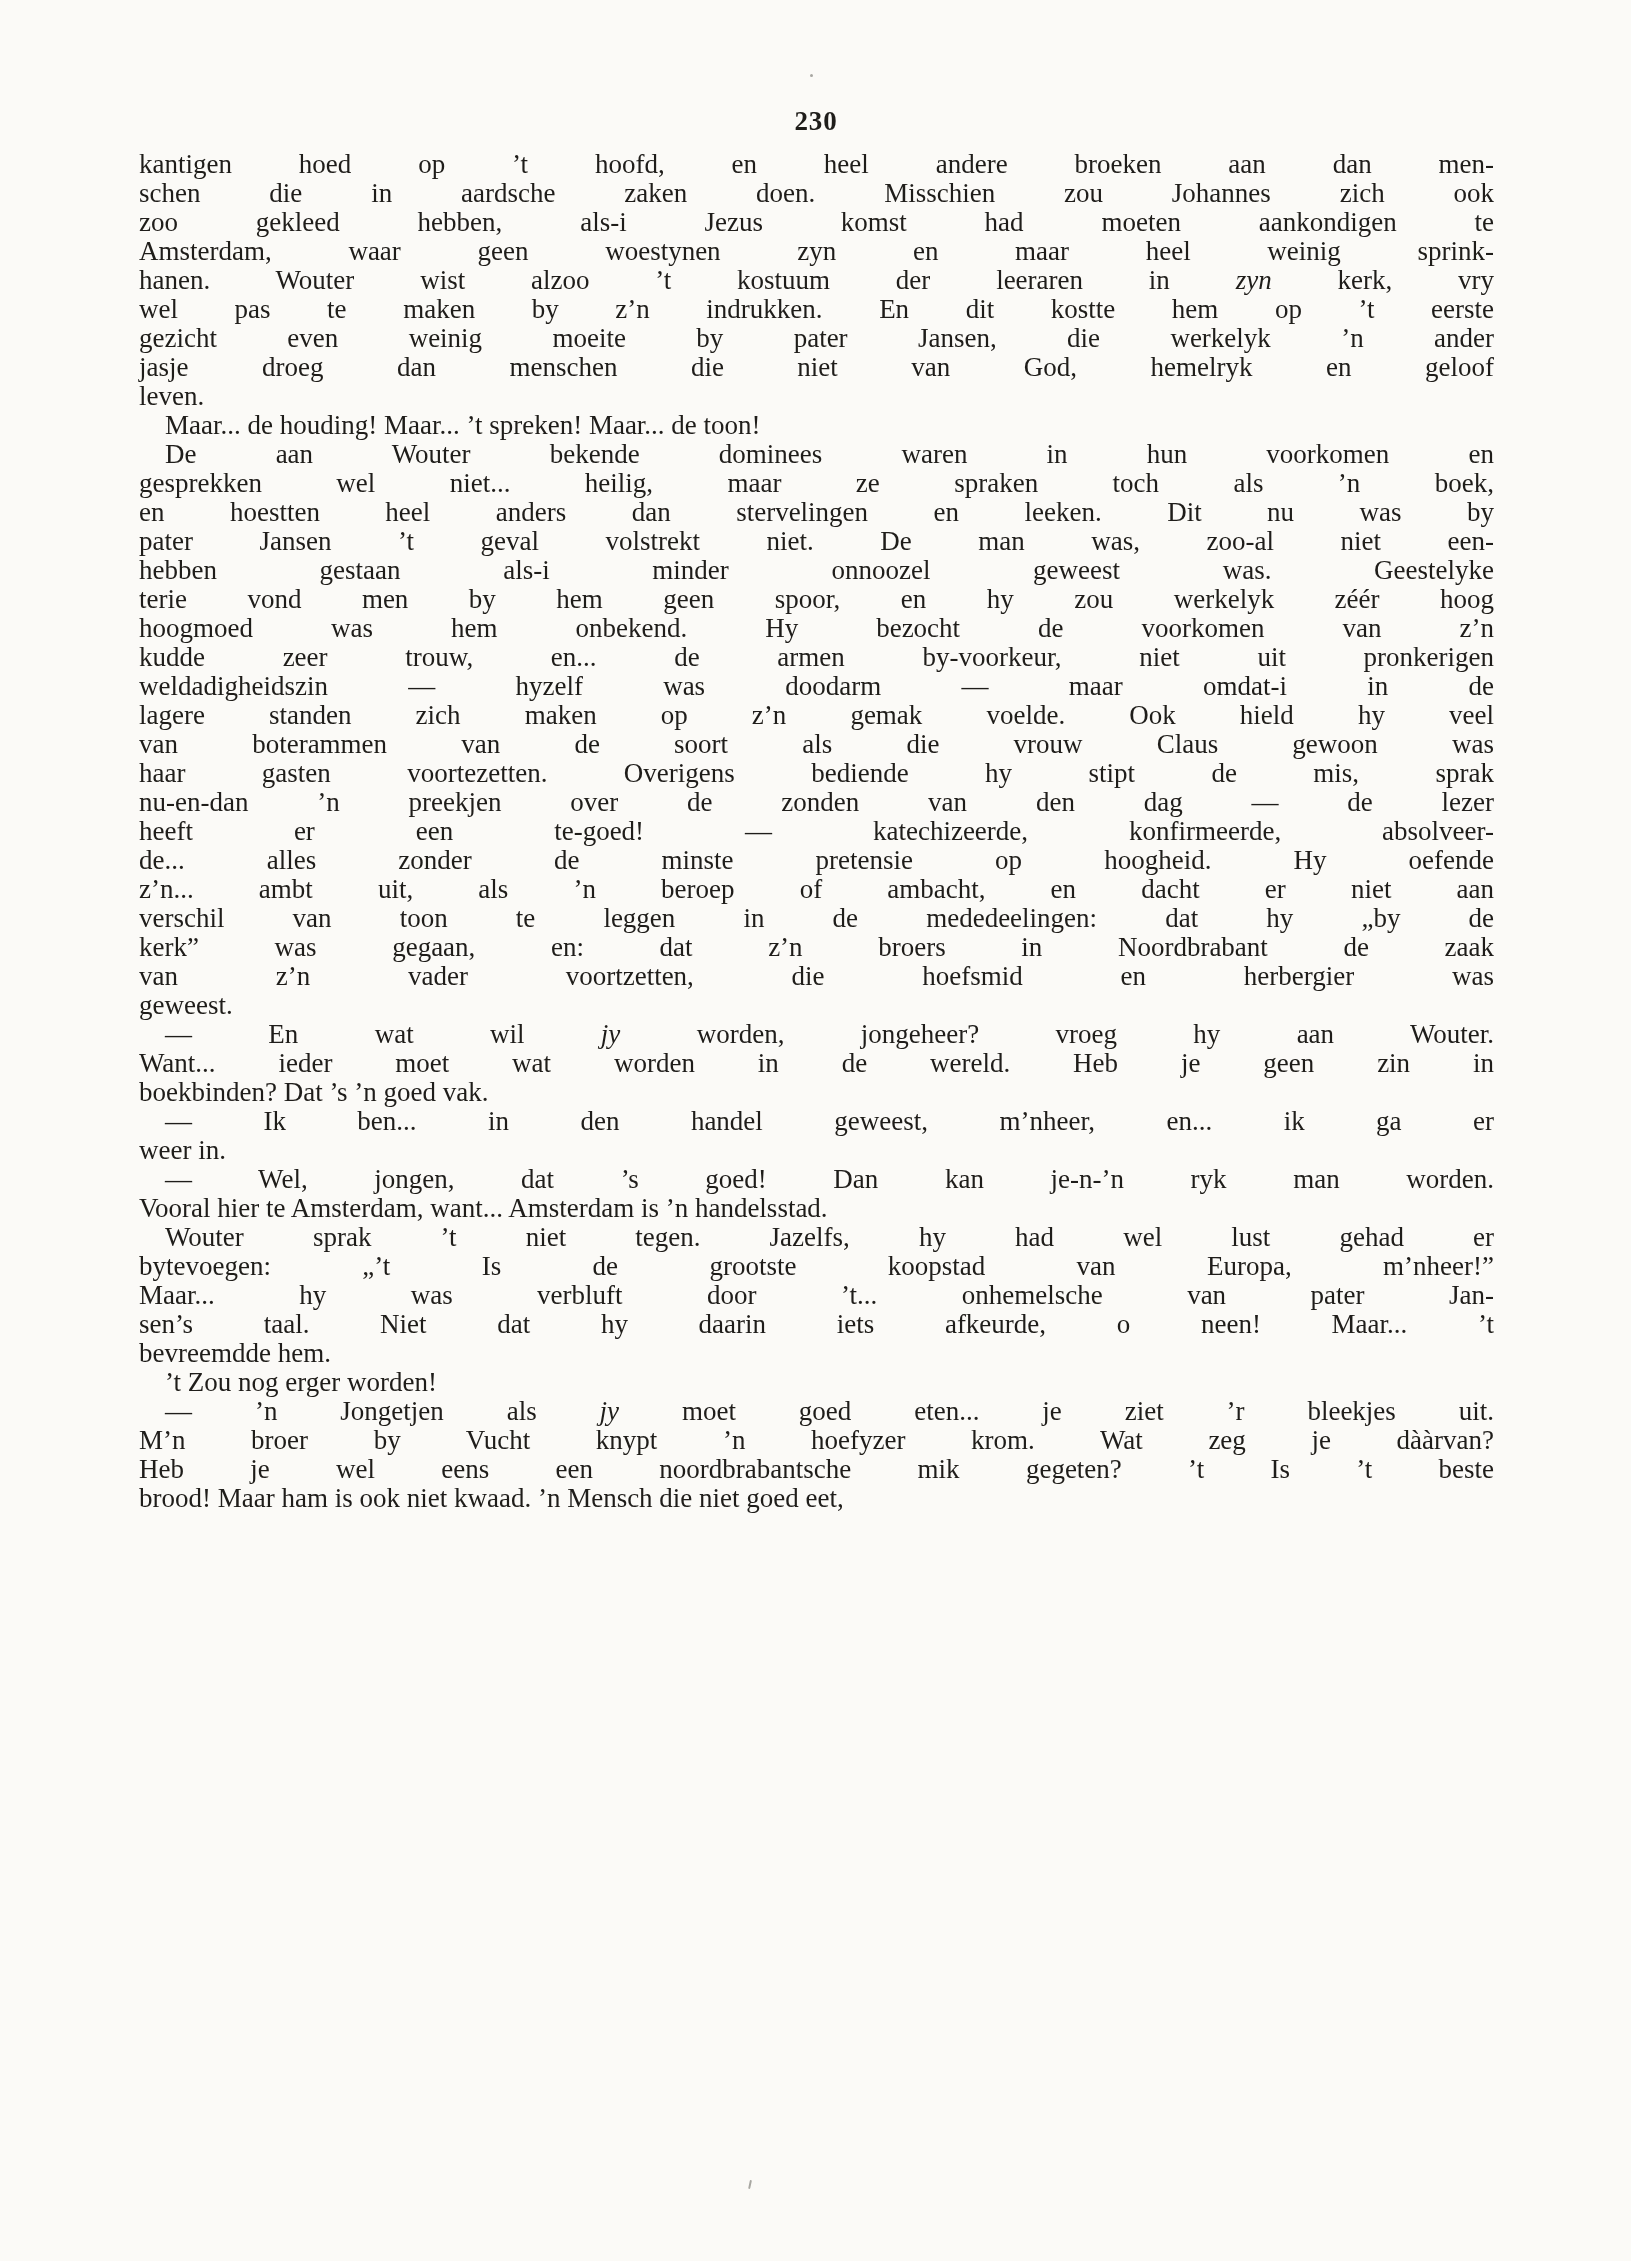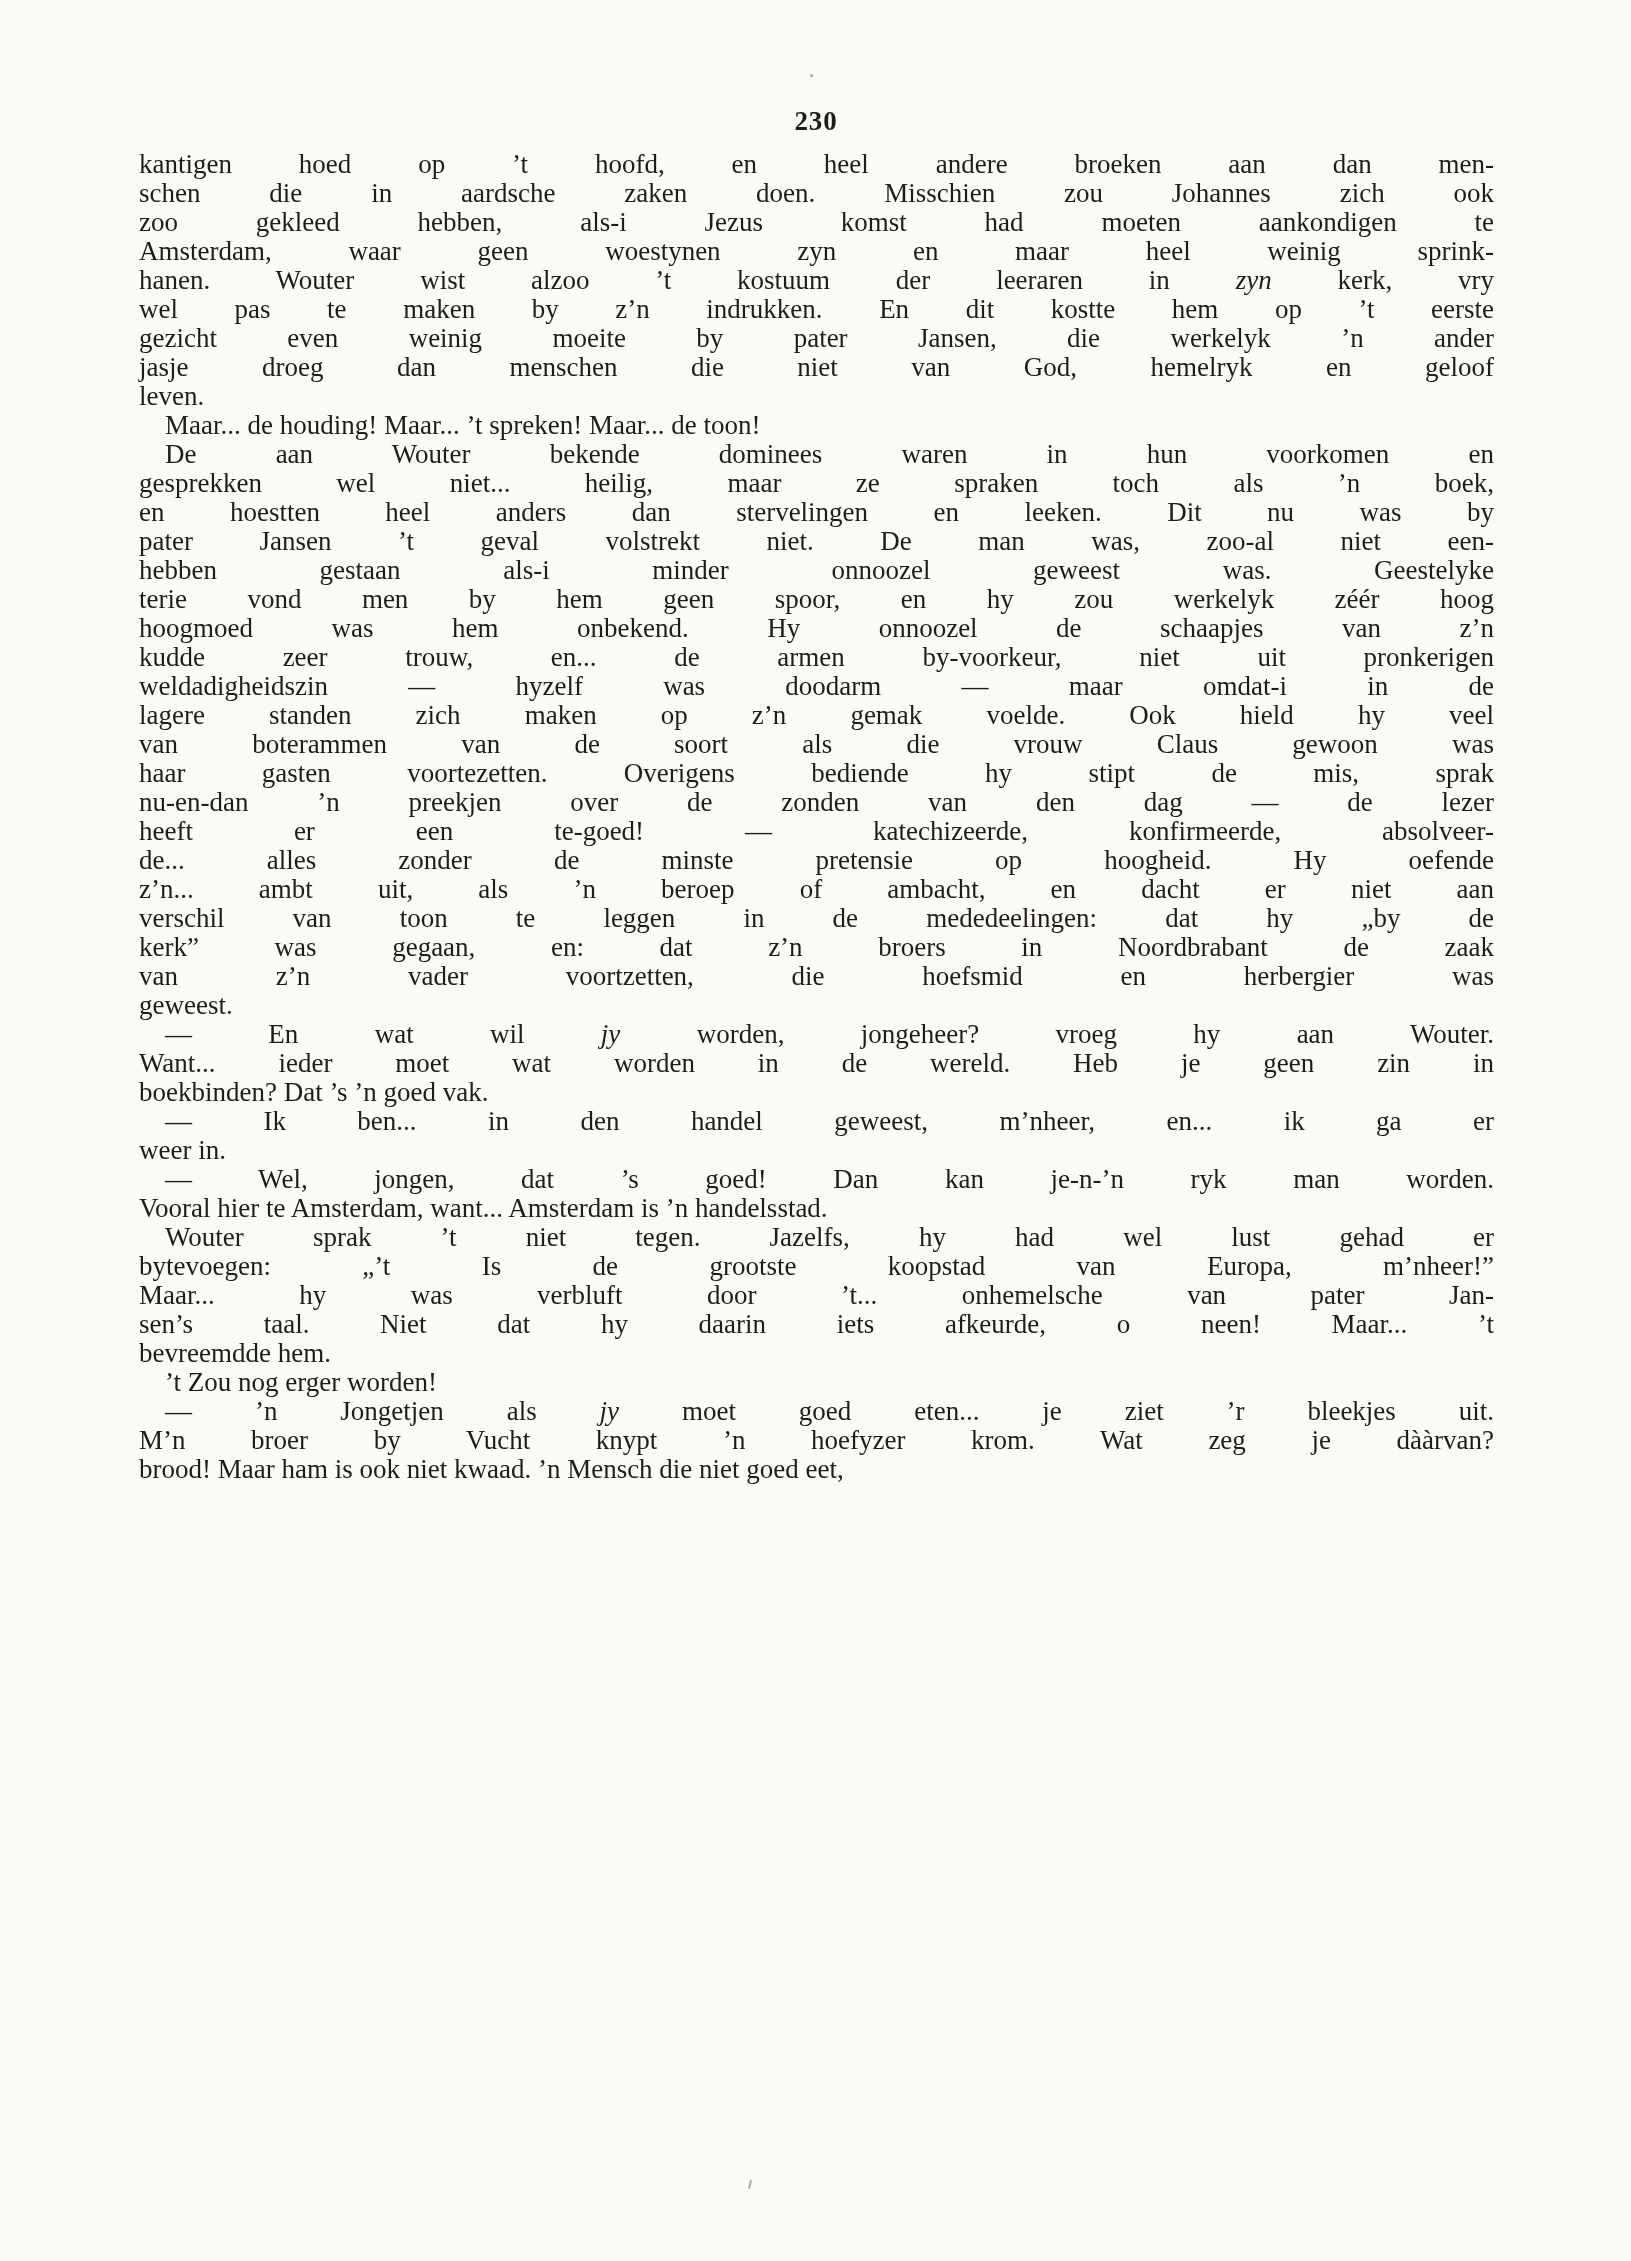--- a/index.html
+++ b/index.html
@@ -51,21 +51,21 @@
       <div class="paragraph">
         <div class="line indent">Maar... de houding! Maar... ’t spreken! Maar... de toon!</div>
       </div>
       <div class="paragraph">
         <div class="line fill indent">De aan Wouter bekende dominees waren in hun voorkomen en</div>
         <div class="line fill">gesprekken wel niet... heilig, maar ze spraken toch als ’n boek,</div>
         <div class="line fill">en hoestten heel anders dan stervelingen en leeken. Dit nu was by</div>
         <div class="line fill">pater Jansen ’t geval volstrekt niet. De man was, zoo-al niet een-</div>
         <div class="line fill">hebben gestaan als-i minder onnoozel geweest was. Geestelyke</div>
         <div class="line fill">terie vond men by hem geen spoor, en hy zou werkelyk zéér hoog</div>
-        <div class="line fill">hoogmoed was hem onbekend. Hy onnoozel de schaapjes van z’n</div>
+        <div class="line fill">hoogmoed was hem onbekend. Hy bezocht de voorkomen van z’n</div>
         <div class="line fill">kudde zeer trouw, en... de armen by-voorkeur, niet uit pronkerigen</div>
         <div class="line fill">weldadigheidszin — hyzelf was doodarm — maar omdat-i in de</div>
         <div class="line fill">lagere standen zich maken op z’n gemak voelde. Ook hield hy veel</div>
         <div class="line fill">van boterammen van de soort als die vrouw Claus gewoon was</div>
         <div class="line fill">haar gasten voortezetten. Overigens bediende hy stipt de mis, sprak</div>
         <div class="line fill">nu-en-dan ’n preekjen over de zonden van den dag — de lezer</div>
         <div class="line fill">heeft er een te-goed! — katechizeerde, konfirmeerde, absolveer-</div>
         <div class="line fill">de... alles zonder de minste pretensie op hoogheid. Hy oefende</div>
         <div class="line fill">z’n... ambt uit, als ’n beroep of ambacht, en dacht er niet aan</div>
         <div class="line fill">verschil van toon te leggen in de mededeelingen: dat hy „by de</div>
@@ -92,20 +92,21 @@
         <div class="line fill">Maar... hy was verbluft door ’t... onhemelsche van pater Jan-</div>
         <div class="line fill">sen’s taal. Niet dat hy daarin iets afkeurde, o neen! Maar... ’t</div>
         <div class="line"><span class="bd">bevreemdde hem.</span></div>
       </div>
       <div class="paragraph">
         <div class="line indent">’t Zou nog erger worden!</div>
       </div>
       <div class="paragraph">
         <div class="line fill indent">— ’n Jongetjen als <span class="it">jy</span> moet goed eten... je ziet ’r bleekjes uit.</div>
         <div class="line fill">M’n broer by Vucht knypt ’n hoefyzer krom. Wat zeg je dààrvan?</div>
+        <div class="line fill">Heb je wel eens een noordbrabantsche mik gegeten? ’t Is ’t beste</div>
         <div class="line"><span class="bd">brood! Maar ham is ook niet kwaad. ’n Mensch die niet goed eet,</span></div>
       </div>
     </div>
 
   <div class="artifact dot" style="left:810px; top:74px;"></div>
   <div class="artifact tick" style="left:749px; top:2180px;"></div>
 </div>
 
 
 </body></html>

